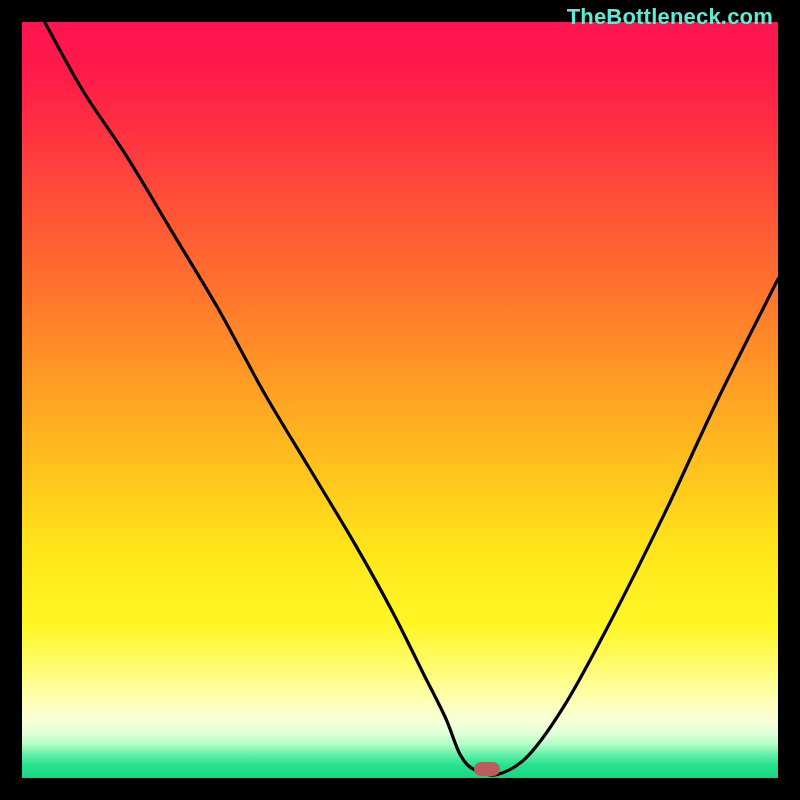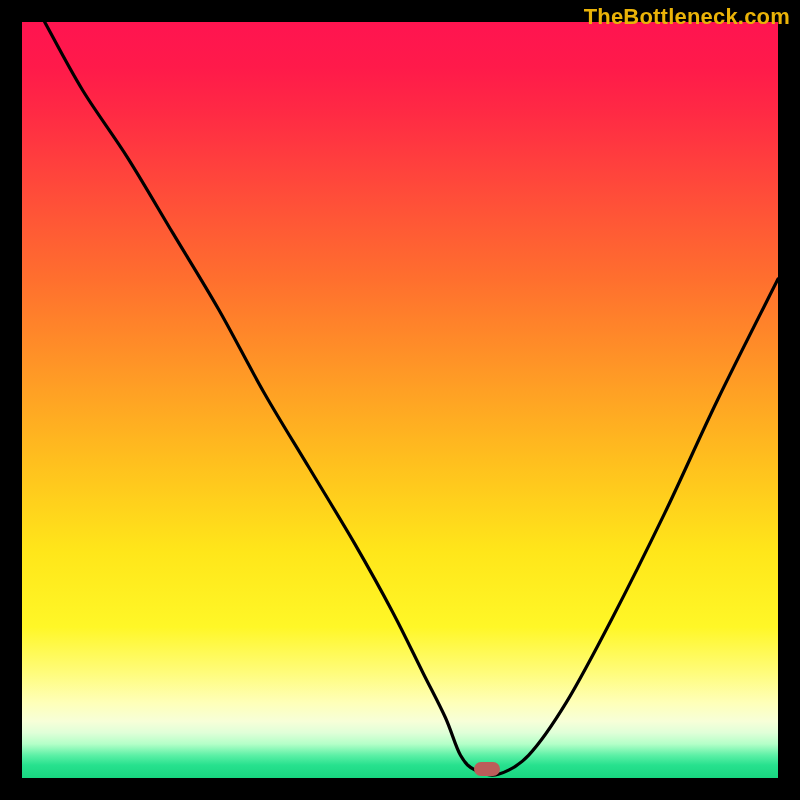--- a/index.html
+++ b/index.html
@@ -13,22 +13,22 @@
   }
   .frame {
     position: relative;
     width: 800px;
     height: 800px;
     background: #000;
   }
   .watermark {
     position: absolute;
     top: 4px;
-    right: 10px;
-    color: #eab308;
+    right: 27px;
+    color: #5eead4;
     font-size: 22px;
     font-weight: bold;
     letter-spacing: 0.2px;
     z-index: 5;
   }
   .plot-area {
     position: absolute;
     left: 22px;
     top: 22px;
     width: 756px;

